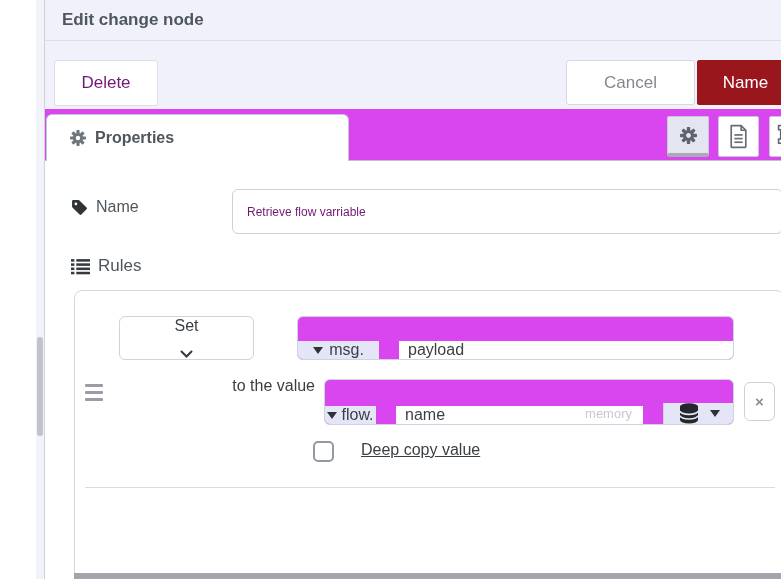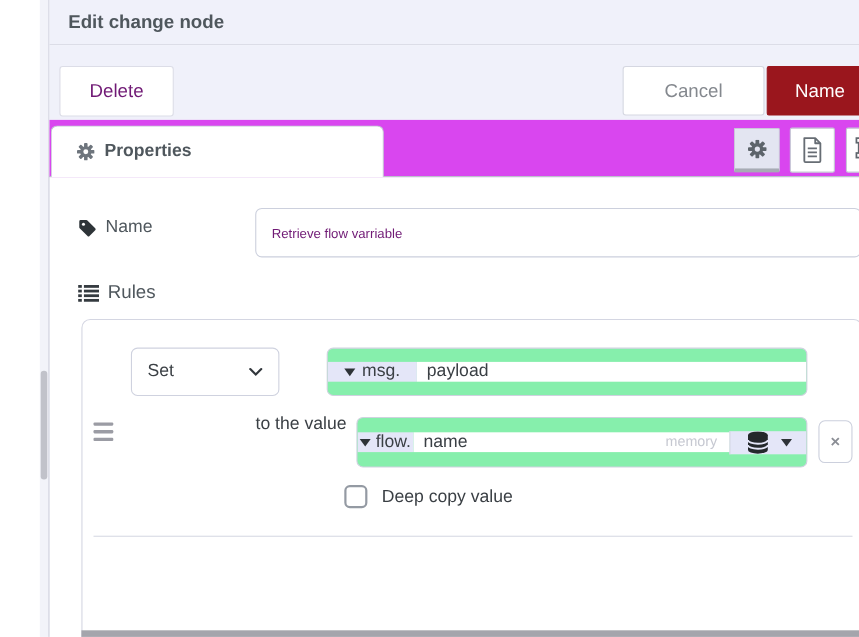--- a/index.html
+++ b/index.html
@@ -58,24 +58,24 @@
     color:#701a75; background:#fff; outline:none;
     font-family:"Liberation Sans","DejaVu Sans",sans-serif; }
 
   
   .rulebox { position:absolute; left:38px; top:290px; width:710px; height:300px;
     border:1px solid #d4d6e2; border-radius:8px; background:#fff; }
 
   .select { position:absolute; left:44px; top:25px; width:135px; height:44px;
     border:1px solid #cfd2df; border-radius:6px; background:#fff;
     display:flex; align-items:center; justify-content:space-between;
-    padding:0 14px; font-size:16px; color:#3a3f44; cursor:pointer; }
-
-  .typed-input { position:absolute; display:flex; align-items:center;
-    border:1px solid #cfd2df; border-radius:6px; background:#86efac; overflow:hidden; }
+    padding:0 14px; font-size:16px; color:#3a3f44; cursor:pointer;flex-direction:column; }
+
+  .typed-input { position:absolute; display:flex; align-items:flex-end;
+    border:1px solid #cfd2df; border-radius:6px; background:#d946ef; overflow:hidden;gap:20px; }
   .ti-target { left:222px; top:25px; width:437px; height:44px; }
   .ti-source { left:249px; top:88px; width:410px; height:46px; }
   .ti-prefix { background:#e4e6f8; display:flex; align-items:center;
     justify-content:center; gap:6px; font-size:16px; color:#3a3f44; cursor:pointer; }
   .ti-prefix.p-msg  { width:81px; }
   .ti-prefix.p-flow { width:51px; gap:4px; }
   .ti-value { flex:1; display:flex; align-items:center; padding-left:9px;
     font-size:16px; color:#3a3f44; position:relative; background:#fff; cursor:text; }
   .memory-hint { position:absolute; right:11px; bottom:3px; font-size:13px;
     color:#c6c8d1; }
@@ -92,21 +92,21 @@
   .to-label { position:absolute; left:60px; top:72px; width:180px; height:46px;
     display:flex; align-items:center; justify-content:flex-end;
     font-size:16px; color:#3a3f44; }
 
   .remove-btn { position:absolute; left:669px; top:91px; width:31px; height:39px;
     border:1px solid #ccd0dd; border-radius:6px; background:#fff;
     display:flex; align-items:center; justify-content:center;
     color:#8b8e95; font-size:15px; font-weight:bold; cursor:pointer; }
 
   .deepcopy { position:absolute; left:238px; top:150px; display:flex;
-    align-items:center; gap:13px; cursor:pointer; }
+    align-items:flex-start; gap:27px; cursor:pointer;text-decoration:underline; }
   .checkbox { width:21px; height:21px; border:2px solid #949aa3; border-radius:5px;
     background:#fff; }
   .deepcopy-label { font-size:16px; color:#3a3f44; }
 
   .rule-divider { position:absolute; left:10px; top:196px; width:690px; height:1px;
     background:#d8dae4; }
 
   .bottombar { position:absolute; left:38px; top:573px; width:743px; height:6px;
     background:#a4a5ac; }
   .right-border { position:absolute; left:779px; top:0; width:1px; height:579px;

